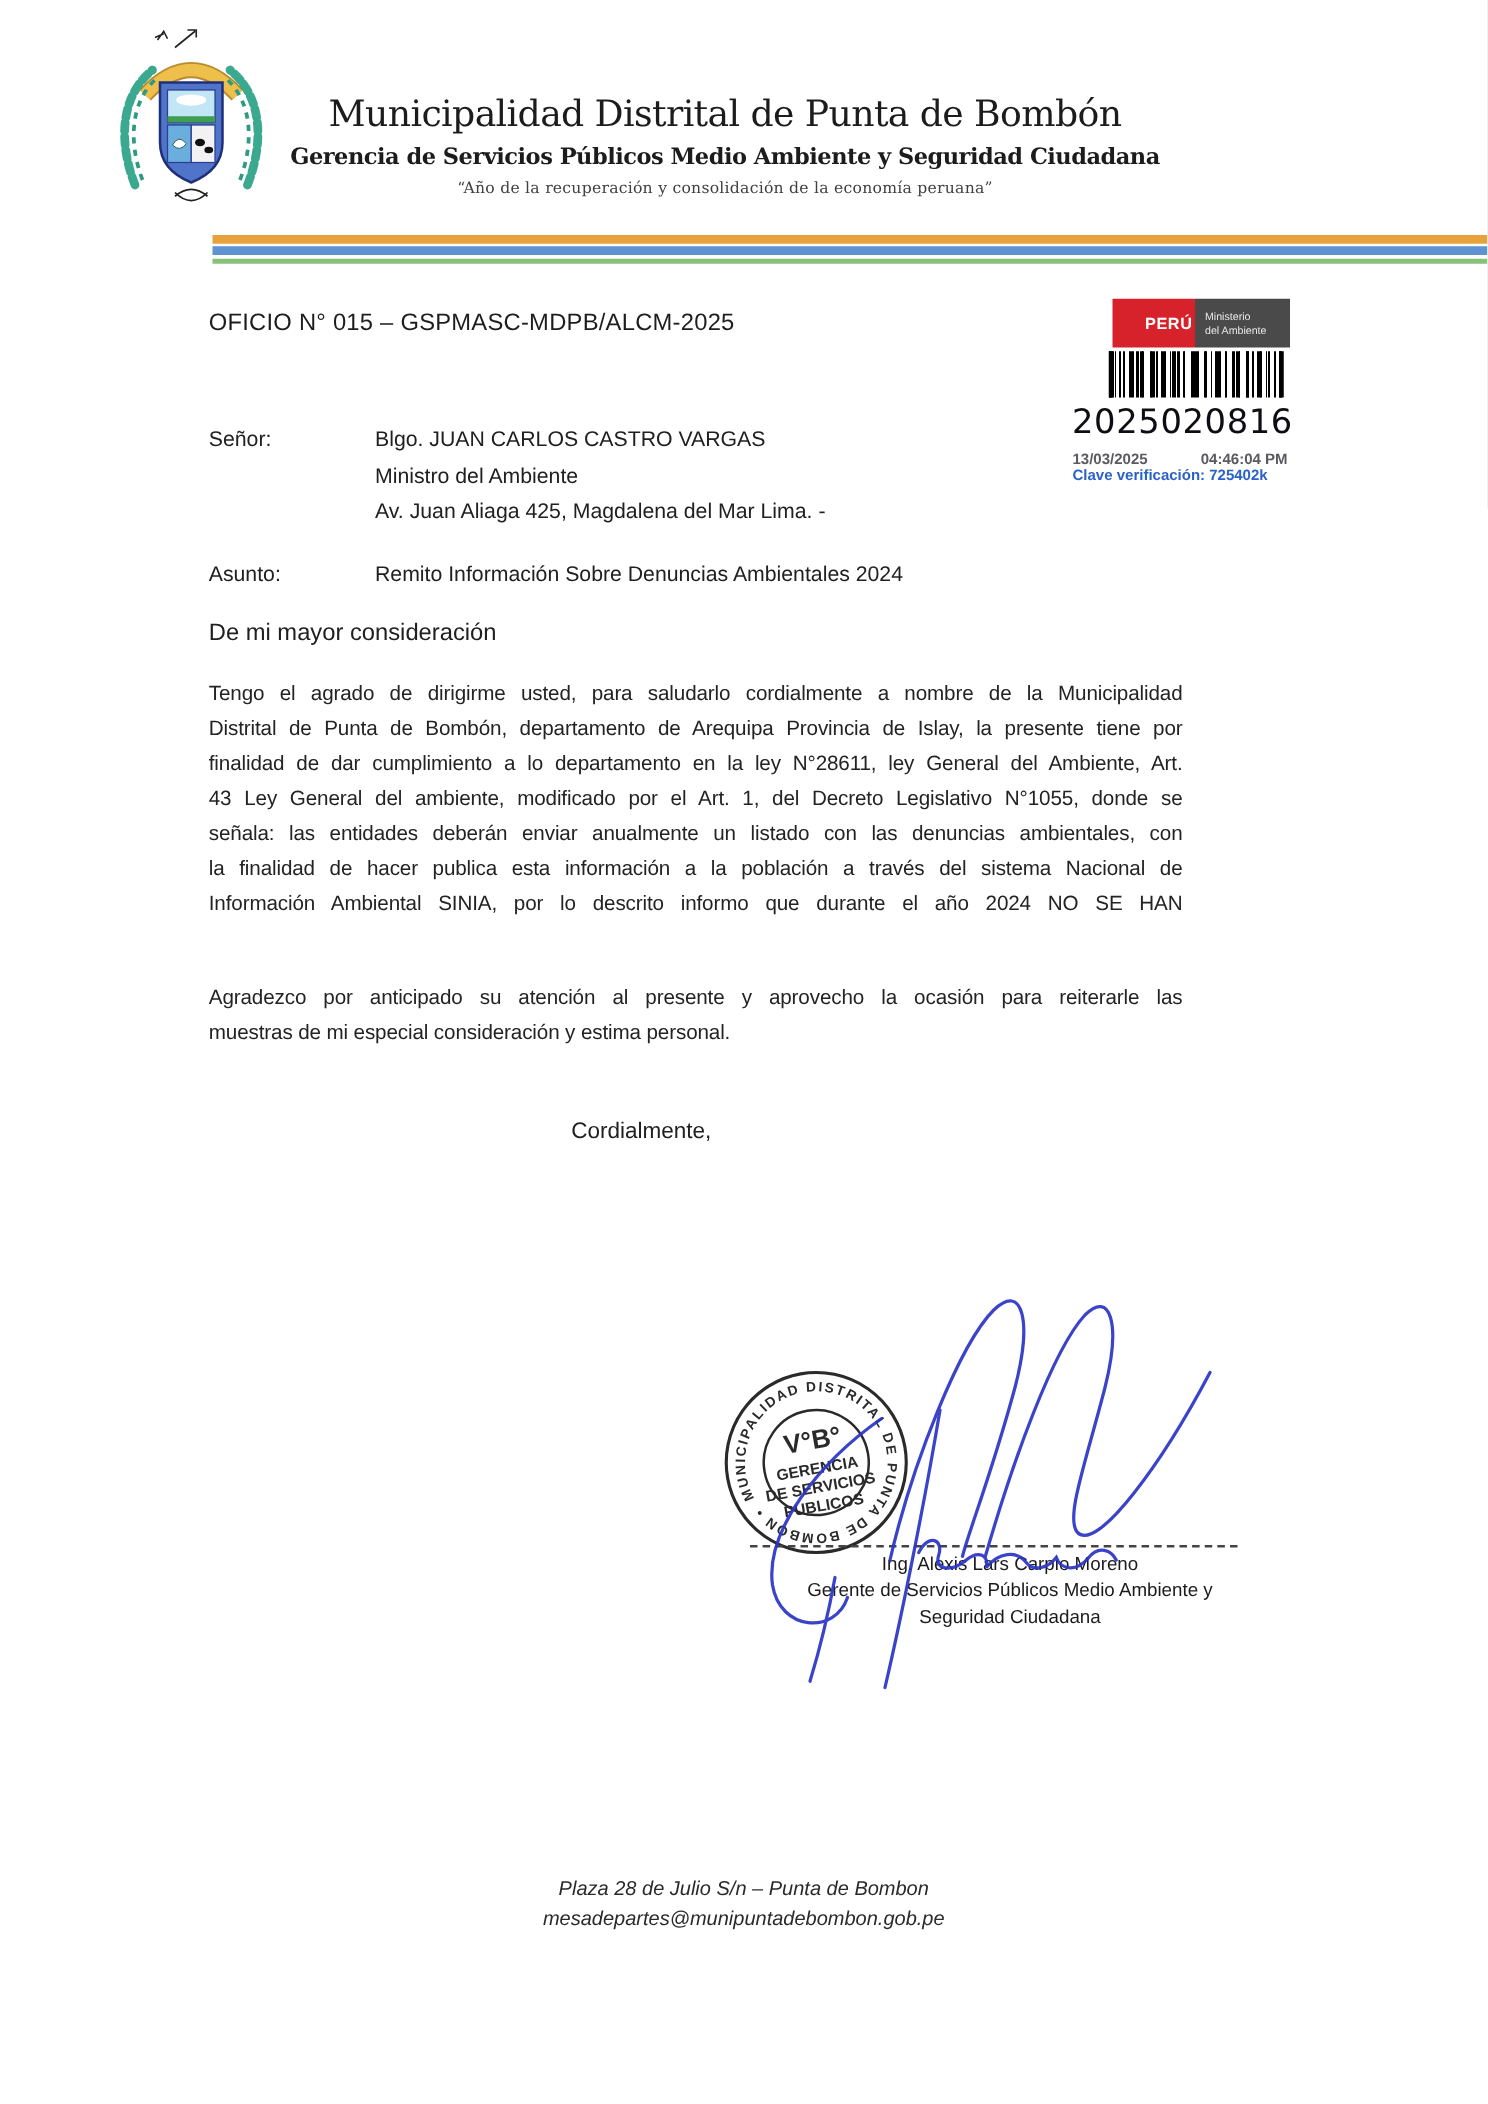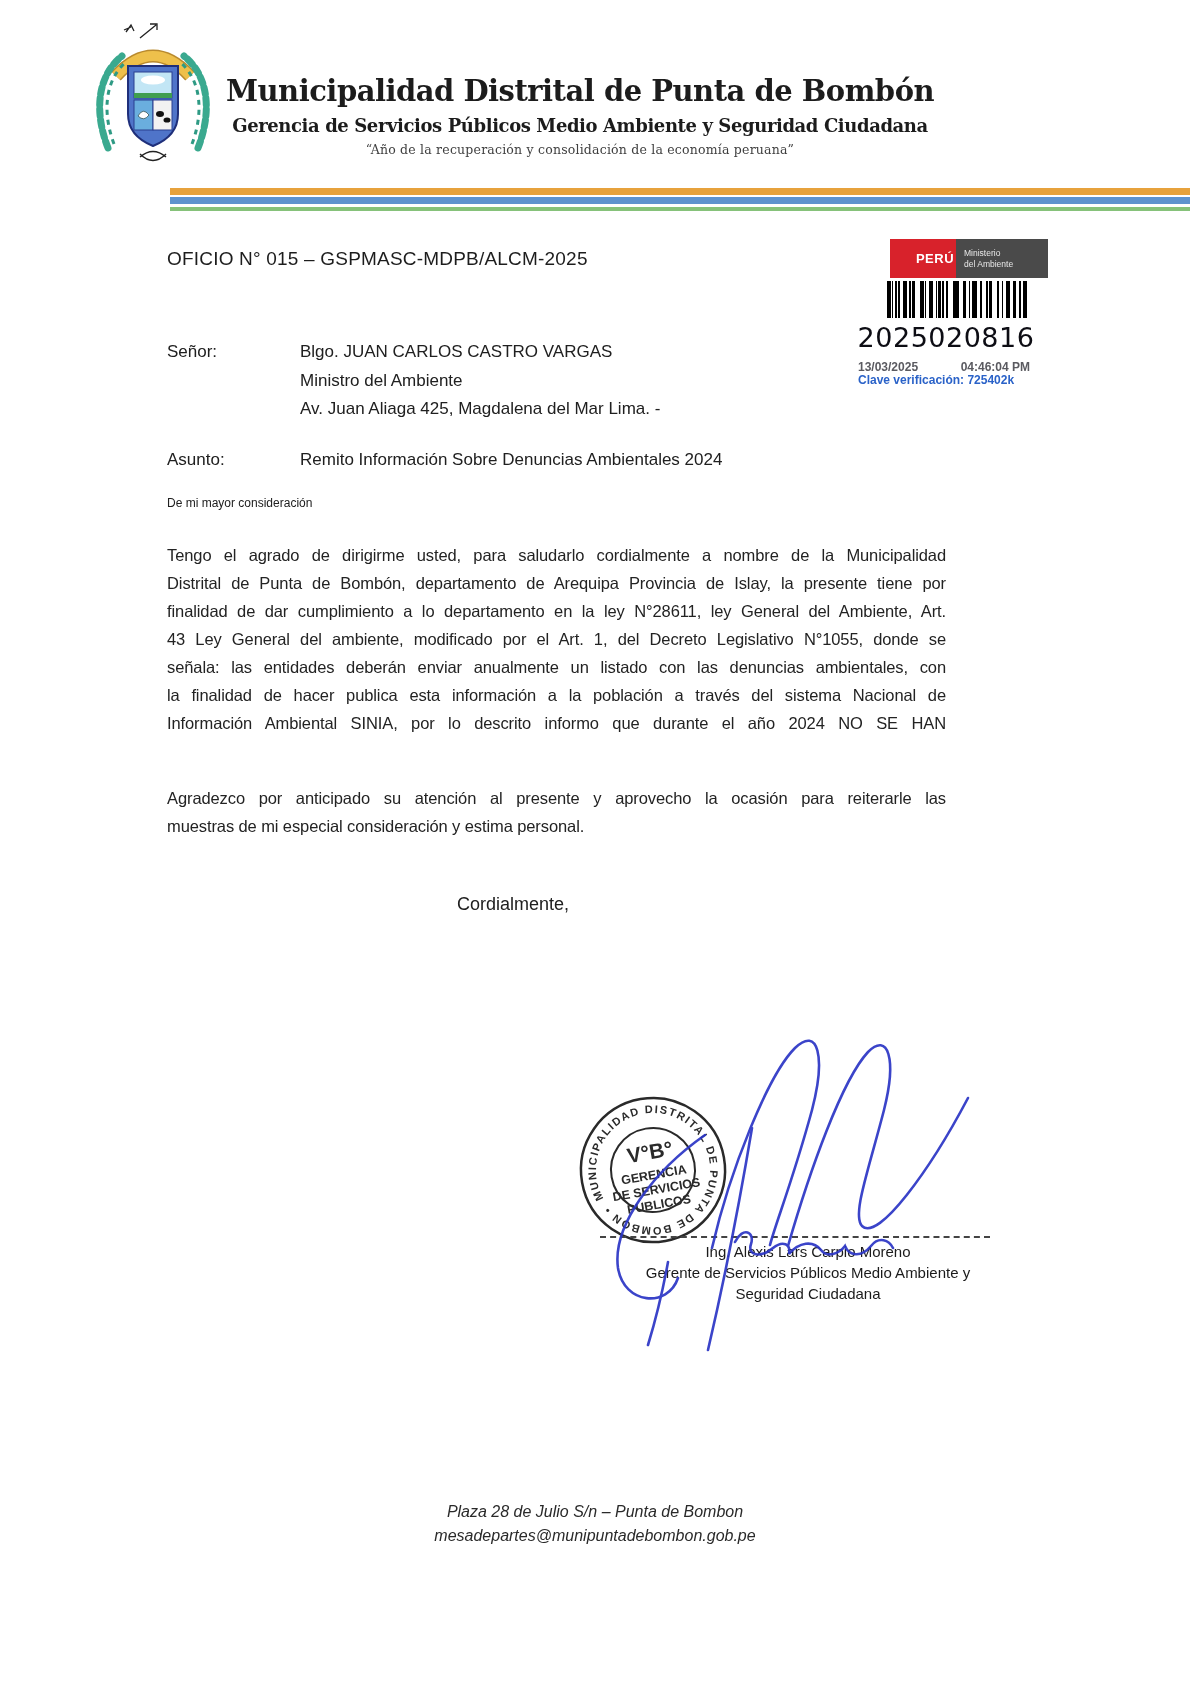--- a/index.html
+++ b/index.html
@@ -10,21 +10,21 @@
     background:#ffffff;
     font-family:"Liberation Sans", sans-serif;
     color:#202020;
     overflow:hidden;
   }
   
   .logo{position:absolute;left:88px;top:16px;width:130px;height:150px;}
   .title-block{position:absolute;left:200px;top:74px;width:760px;text-align:center;}
   .title{
     font-family:"DejaVu Serif", serif;
-    font-weight:bold;font-size:29px;letter-spacing:-0.5px;color:#1c1c1c;
+    font-weight:normal;font-size:29px;letter-spacing:-0.5px;color:#1c1c1c;
   }
   .subtitle{
     font-family:"DejaVu Serif", serif;
     font-weight:bold;font-size:18px;letter-spacing:-0.4px;color:#1c1c1c;margin-top:7px;
   }
   .motto{
     font-family:"DejaVu Serif", serif;
     font-size:12.5px;color:#404040;margin-top:6px;letter-spacing:0.2px;
   }
   .tricolor{position:absolute;left:170px;top:188px;width:1020px;}
@@ -32,39 +32,39 @@
   .stripe.orange{height:7px;background:#e7a23c;margin-bottom:2px;}
   .stripe.blue{height:7px;background:#5e93cf;margin-bottom:3px;}
   .stripe.green{height:4px;background:#86c27a;}
   
   .oficio{position:absolute;left:167px;top:248px;font-size:19px;color:#1d1d1d;letter-spacing:0.2px;}
   
   .stamp{position:absolute;left:855px;top:239px;width:182px;}
   .stamp-header{position:absolute;left:35px;top:0;display:flex;height:39px;}
   .peru-box{width:42px;height:39px;background:#d8222b;color:#fff;display:flex;align-items:center;justify-content:center;
     font-weight:bold;font-size:13px;letter-spacing:0.5px;padding-left:24px;}
-  .ministry-box{width:92px;height:39px;background:#4a4a4a;color:#e8e8e8;font-size:8.5px;line-height:10.5px;
+  .ministry-box{width:76px;height:39px;background:#4a4a4a;color:#e8e8e8;font-size:8.5px;line-height:10.5px;
     display:flex;flex-direction:column;justify-content:center;padding-left:8px;box-sizing:border-box;}
   .barcode{position:absolute;left:32px;top:42px;width:140px;height:37px;
     background:
       linear-gradient(90deg,#000 0 4px,transparent 4px calc(100% - 4px),#000 calc(100% - 4px) 100%),
       repeating-linear-gradient(90deg,#000 0 2px,transparent 2px 5px,#000 5px 6px,transparent 6px 11px),
       repeating-linear-gradient(90deg,#000 0 3px,transparent 3px 8px,#000 8px 10px,transparent 10px 17px);
   }
   .stamp-number{position:absolute;left:0;top:83px;width:182px;text-align:center;
     font-family:"DejaVu Sans", sans-serif;font-weight:normal;font-size:27px;letter-spacing:0.5px;color:#0d0d14;}
   .stamp-datetime{position:absolute;left:3px;top:121px;width:172px;display:flex;justify-content:space-between;
     font-size:12px;font-weight:bold;color:#5a5a60;}
   .stamp-verification{position:absolute;left:3px;top:134px;width:182px;
     font-size:12px;font-weight:bold;color:#2a62c8;}
   
   .row{display:grid;grid-template-columns:133px 1fr;}
   .recipient{position:absolute;left:167px;top:338px;width:700px;font-size:17px;line-height:28.5px;}
   .subject{position:absolute;left:167px;top:450px;width:779px;font-size:17px;}
-  .salutation{position:absolute;left:167px;top:496px;font-size:12px;}
+  .salutation{position:absolute;left:167px;top:496px;font-size:19px;}
   .paragraph{position:absolute;left:167px;width:779px;font-size:16.5px;letter-spacing:-0.1px;color:#232323;}
   .p1{top:541px;}
   .p2{top:784px;}
   .jline{height:28px;line-height:28px;text-align:justify;text-align-last:justify;white-space:nowrap;}
   .jlast{height:28px;line-height:28px;text-align:left;}
   .closing{position:absolute;left:457px;top:894px;font-size:18px;}
   
   .seal{position:absolute;left:578px;top:1095px;width:150px;height:150px;transform:rotate(-10deg);}
   .signature{position:absolute;left:560px;top:980px;width:460px;height:400px;z-index:3;}
   .sig-dash{position:absolute;left:600px;top:1236px;width:390px;border-top:2px dashed #444;z-index:2;}

